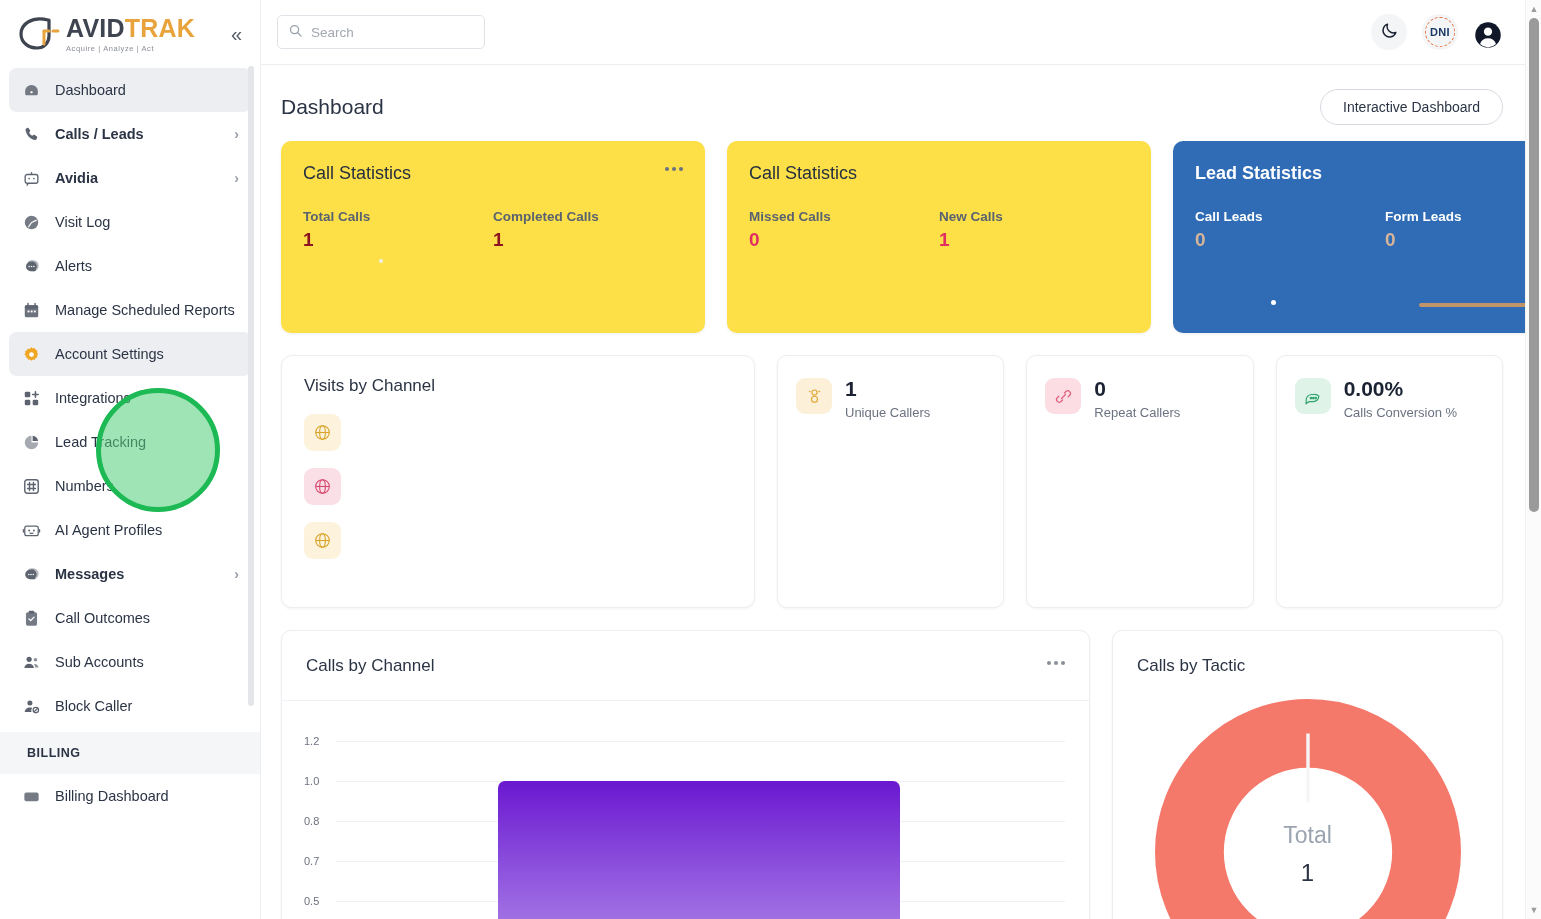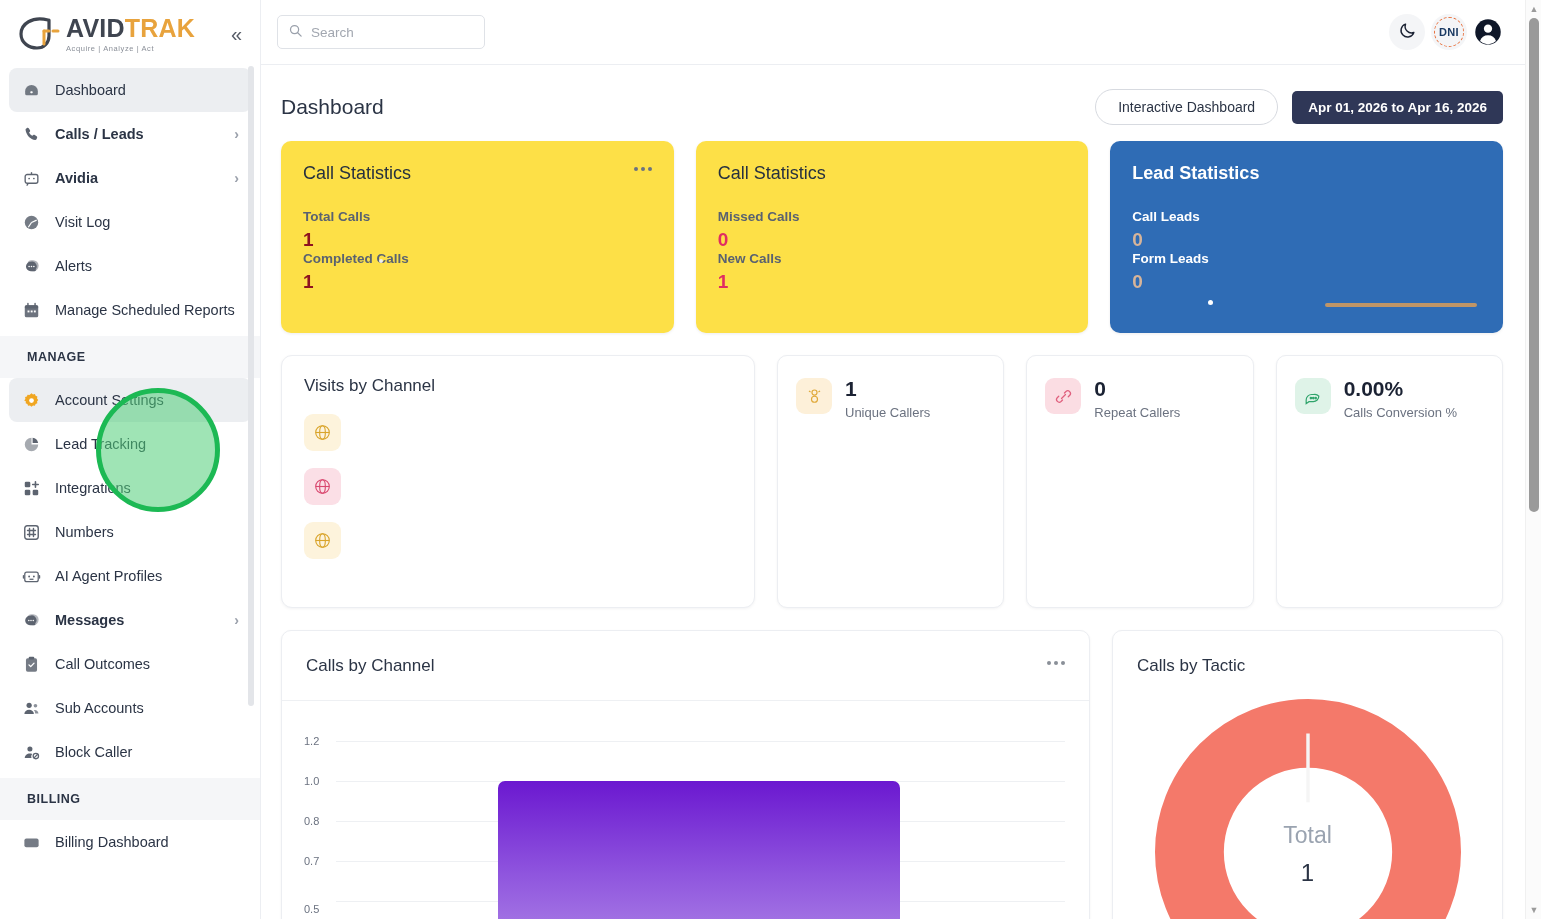--- a/index.html
+++ b/index.html
@@ -95,21 +95,21 @@
     padding: 0 10px;
   }
   .search-box svg { width: 15px; height: 15px; color: #9aa0ab; flex: 0 0 15px; }
   .search-box input {
     border: 0; outline: 0; font-size: 13.5px;
     font-family: "Liberation Sans", sans-serif;
     color: #c2410c; width: 100%; background: transparent;
   }
   .search-box input::placeholder { color: #a2a7b0; }
 
-  .top-actions { margin-left: auto; display: flex; align-items: center; gap: 6px; }
+  .top-actions { margin-left: auto; display: flex; align-items: flex-end; gap: 15px; }
   .round-btn {
     width: 36px; height: 36px; border-radius: 50%;
     background: #f4f5f7;
     display: flex; align-items: center; justify-content: center;
     cursor: pointer; color: #1b2233;
   }
   .round-btn svg { width: 19px; height: 19px; }
   .dni-badge {
     width: 36px; height: 36px; border-radius: 50%;
     background: #f4f5f7;
@@ -157,21 +157,21 @@
   }
   .stat-card.grey { background: #fde047; }
   .stat-card.blue { background: #2f6cb5; }
   .stat-title { font-size: 18px; font-weight: 400; color: #26303f; }
   .stat-card.blue .stat-title { color: #ffffff; font-weight: 700; }
   .dots {
     position: absolute; top: 26px; right: 22px;
     display: flex; gap: 3px; align-items: center; cursor: pointer;
   }
   .dots i { width: 4px; height: 4px; border-radius: 50%; background: #6b7280; display: block; }
-  .stat-metrics { display: flex; margin-top: 25px; flex-direction: column; }
+  .stat-metrics { display: flex; margin-top: 25px; }
   .metric { width: 190px; }
   .metric-label { font-size: 13.5px; font-weight: 700; color: #5a6270; }
   .stat-card.blue .metric-label { color: #ffffff; }
   .metric-value { font-size: 19px; font-weight: 700; margin-top: 5px; }
   .v-darkred { color: #8e1320; }
   .v-pink { color: #e02d62; }
   .v-tan { color: #d6b49a; }
   .blue-dot {
     position: absolute; left: 98px; bottom: 28px;
     width: 5px; height: 5px; border-radius: 50%; background: #ffffff;
@@ -379,52 +379,51 @@
               <rect x="3.5" y="5.5" width="17" height="4" rx="2"></rect>
               <path d="M7.5 3v3M16.5 3v3" stroke="currentColor" stroke-width="1.8" stroke-linecap="round"></path>
               <rect x="7" y="12" width="2.4" height="2.4" fill="#fff"></rect>
               <rect x="11" y="12" width="2.4" height="2.4" fill="#fff"></rect>
               <rect x="15" y="12" width="2.4" height="2.4" fill="#fff"></rect>
             </svg>
         </span>
         <span class="nav-label">Manage Scheduled Reports</span>
       </div>
 
-      <div class="nav-section">MANAGE</div>
 
       <div class="nav-item active">
         <span class="nav-icon" style="color:#f0a622">
           <svg viewBox="0 0 24 24" fill="currentColor">
               <path d="M12 2.8l1.9 1.5 2.4-.4.9 2.2 2.2.9-.4 2.4 1.5 1.9-1.5 1.9.4 2.4-2.2.9-.9 2.2-2.4-.4-1.9 1.5-1.9-1.5-2.4.4-.9-2.2-2.2-.9.4-2.4L2.8 12l1.5-1.9-.4-2.4 2.2-.9.9-2.2 2.4.4L12 2.8z"></path>
               <circle cx="12" cy="12" r="3" fill="#fff"></circle>
             </svg>
         </span>
         <span class="nav-label">Account Settings</span>
-      </div>
-
-      <div class="nav-item">
-        <span class="nav-icon">
-          <svg viewBox="0 0 24 24" fill="currentColor">
-              <path d="M12 3.5a8.5 8.5 0 108.5 8.5H12V3.5z" opacity=".55"></path>
-              <path d="M13.4 3.6A8.5 8.5 0 0120.4 10H13.4V3.6z"></path>
-            </svg>
-        </span>
-        <span class="nav-label">Lead Tracking</span>
       </div>
 
       <div class="nav-item">
         <span class="nav-icon">
           <svg viewBox="0 0 24 24" fill="currentColor">
               <rect x="3.5" y="3.5" width="7" height="7" rx="1.6"></rect>
               <rect x="3.5" y="13.5" width="7" height="7" rx="1.6"></rect>
               <rect x="13.5" y="13.5" width="7" height="7" rx="1.6"></rect>
               <path d="M17 3.5v7M13.5 7h7" stroke="currentColor" stroke-width="2" stroke-linecap="round"></path>
             </svg>
         </span>
         <span class="nav-label">Integrations</span>
+      </div>
+
+      <div class="nav-item">
+        <span class="nav-icon">
+          <svg viewBox="0 0 24 24" fill="currentColor">
+              <path d="M12 3.5a8.5 8.5 0 108.5 8.5H12V3.5z" opacity=".55"></path>
+              <path d="M13.4 3.6A8.5 8.5 0 0120.4 10H13.4V3.6z"></path>
+            </svg>
+        </span>
+        <span class="nav-label">Lead Tracking</span>
       </div>
 
       <div class="nav-item">
         <span class="nav-icon">
           <svg viewBox="0 0 24 24" fill="none" stroke="currentColor" stroke-width="1.8">
               <rect x="3.5" y="3.5" width="17" height="17" rx="3"></rect>
               <path d="M9.5 7v10M14.5 7v10M7 9.5h10M7 14.5h10" stroke-linecap="round"></path>
             </svg>
         </span>
         <span class="nav-label">Numbers</span>
@@ -544,21 +543,20 @@
         </div>
       </div>
     </div>
 
     <div class="content">
 
       <div class="page-head">
         <div class="page-title">Dashboard</div>
         <div class="head-actions">
           <div class="pill-outline">Interactive Dashboard</div>
-          <div class="pill-dark">Apr 01, 2026 to Apr 16, 2026</div>
         </div>
       </div>
 
       <div class="stat-row">
 
         <div class="stat-card grey">
           <div class="stat-title">Call Statistics</div>
           <div class="dots">
               <i></i>
               <i></i>
@@ -696,21 +694,21 @@
           <div class="plot">
             <div class="grid-line" style="top:40px"></div>
             <div class="grid-line" style="top:80px"></div>
             <div class="grid-line" style="top:120px"></div>
             <div class="grid-line" style="top:160px"></div>
             <div class="grid-line" style="top:200px"></div>
             <div class="tick-lbl" style="top:40px">1.2</div>
             <div class="tick-lbl" style="top:80px">1.0</div>
             <div class="tick-lbl" style="top:120px">0.8</div>
             <div class="tick-lbl" style="top:160px">0.7</div>
-            <div class="tick-lbl" style="top:208px">0.5</div>
+            <div class="tick-lbl" style="top:200px">0.5</div>
             <div class="bar" style="top:80px; height:150px;"></div>
           </div>
         </div>
 
         <div class="panel chart-card donut-card">
           <div class="chart-head">
             <div class="chart-title">Calls by Tactic</div>
           </div>
           <div class="donut-wrap">
             <div class="donut">

